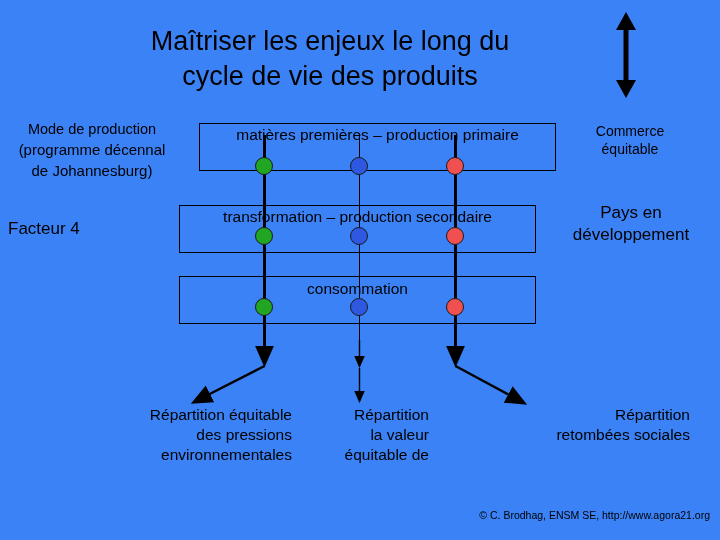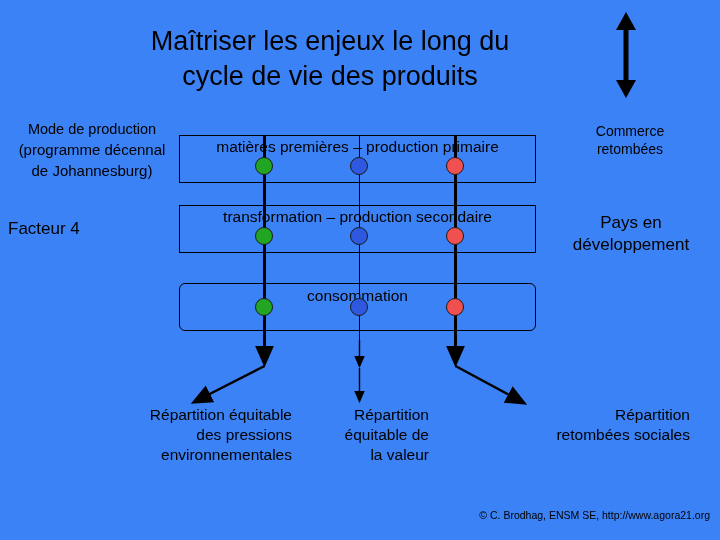--- a/index.html
+++ b/index.html
@@ -71,40 +71,40 @@
     left: 546px;
     top: 122px;
     width: 168px;
     text-align: center;
     font-size: 14px;
     line-height: 1.32;
   }
   #pays {
     position: absolute;
     left: 546px;
-    top: 212px;
+    top: 202px;
     width: 170px;
     text-align: center;
     font-size: 17px;
     line-height: 1.3;
   }
 
   
   .stage-box {
     position: absolute;
     left: 179px;
     width: 357px;
     height: 48px;
     border: 1px solid #000000;
     box-sizing: border-box;
     background: transparent;
   }
-  #box-1 { top: 135px; }
+  #box-1 { top: 123px; margin-left: 20px; }
   #box-2 { top: 205px; padding-left: 27px; }
-  #box-3 { top: 283px; border-radius: 6px; }
+  #box-3 { top: 276px; }
 
   .stage-label {
     position: absolute;
     left: 0;
     top: 2px;
     width: 100%;
     text-align: center;
     font-size: 15.5px;
     white-space: nowrap;
   }
@@ -181,21 +181,21 @@
 
   <div id="left-block">
     <div class="big">Mode de production</div>
     <div class="small">(programme décennal</div>
     <div class="small">de Johannesburg)</div>
   </div>
   <div id="facteur4">Facteur 4</div>
 
   <div id="commerce">
     <div>Commerce</div>
-    <div>retombées</div>
+    <div>équitable</div>
   </div>
   <div id="pays">
     <div>Pays en</div>
     <div>développement</div>
   </div>
 
   <div class="vline thick" id="line-green"></div>
   <div class="vline thin" id="line-blue"></div>
   <div class="vline thick" id="line-red"></div>
 
@@ -238,22 +238,22 @@
     <line x1="455.5" y1="366" x2="524" y2="403" stroke="#000000" stroke-width="2.4" marker-end="url(#ah)"></line>
   </svg>
 
   <div class="outcome" id="outcome-1">
     <div>Répartition équitable</div>
     <div>des pressions</div>
     <div>environnementales</div>
   </div>
   <div class="outcome" id="outcome-2">
     <div>Répartition</div>
+    <div>la valeur</div>
     <div>équitable de</div>
-    <div>la valeur</div>
   </div>
   <div class="outcome" id="outcome-3">
     <div>Répartition</div>
     <div>retombées sociales</div>
   </div>
 
   <div id="footer">© C. Brodhag, ENSM SE, http://www.agora21.org</div>
 
 </div>
 

